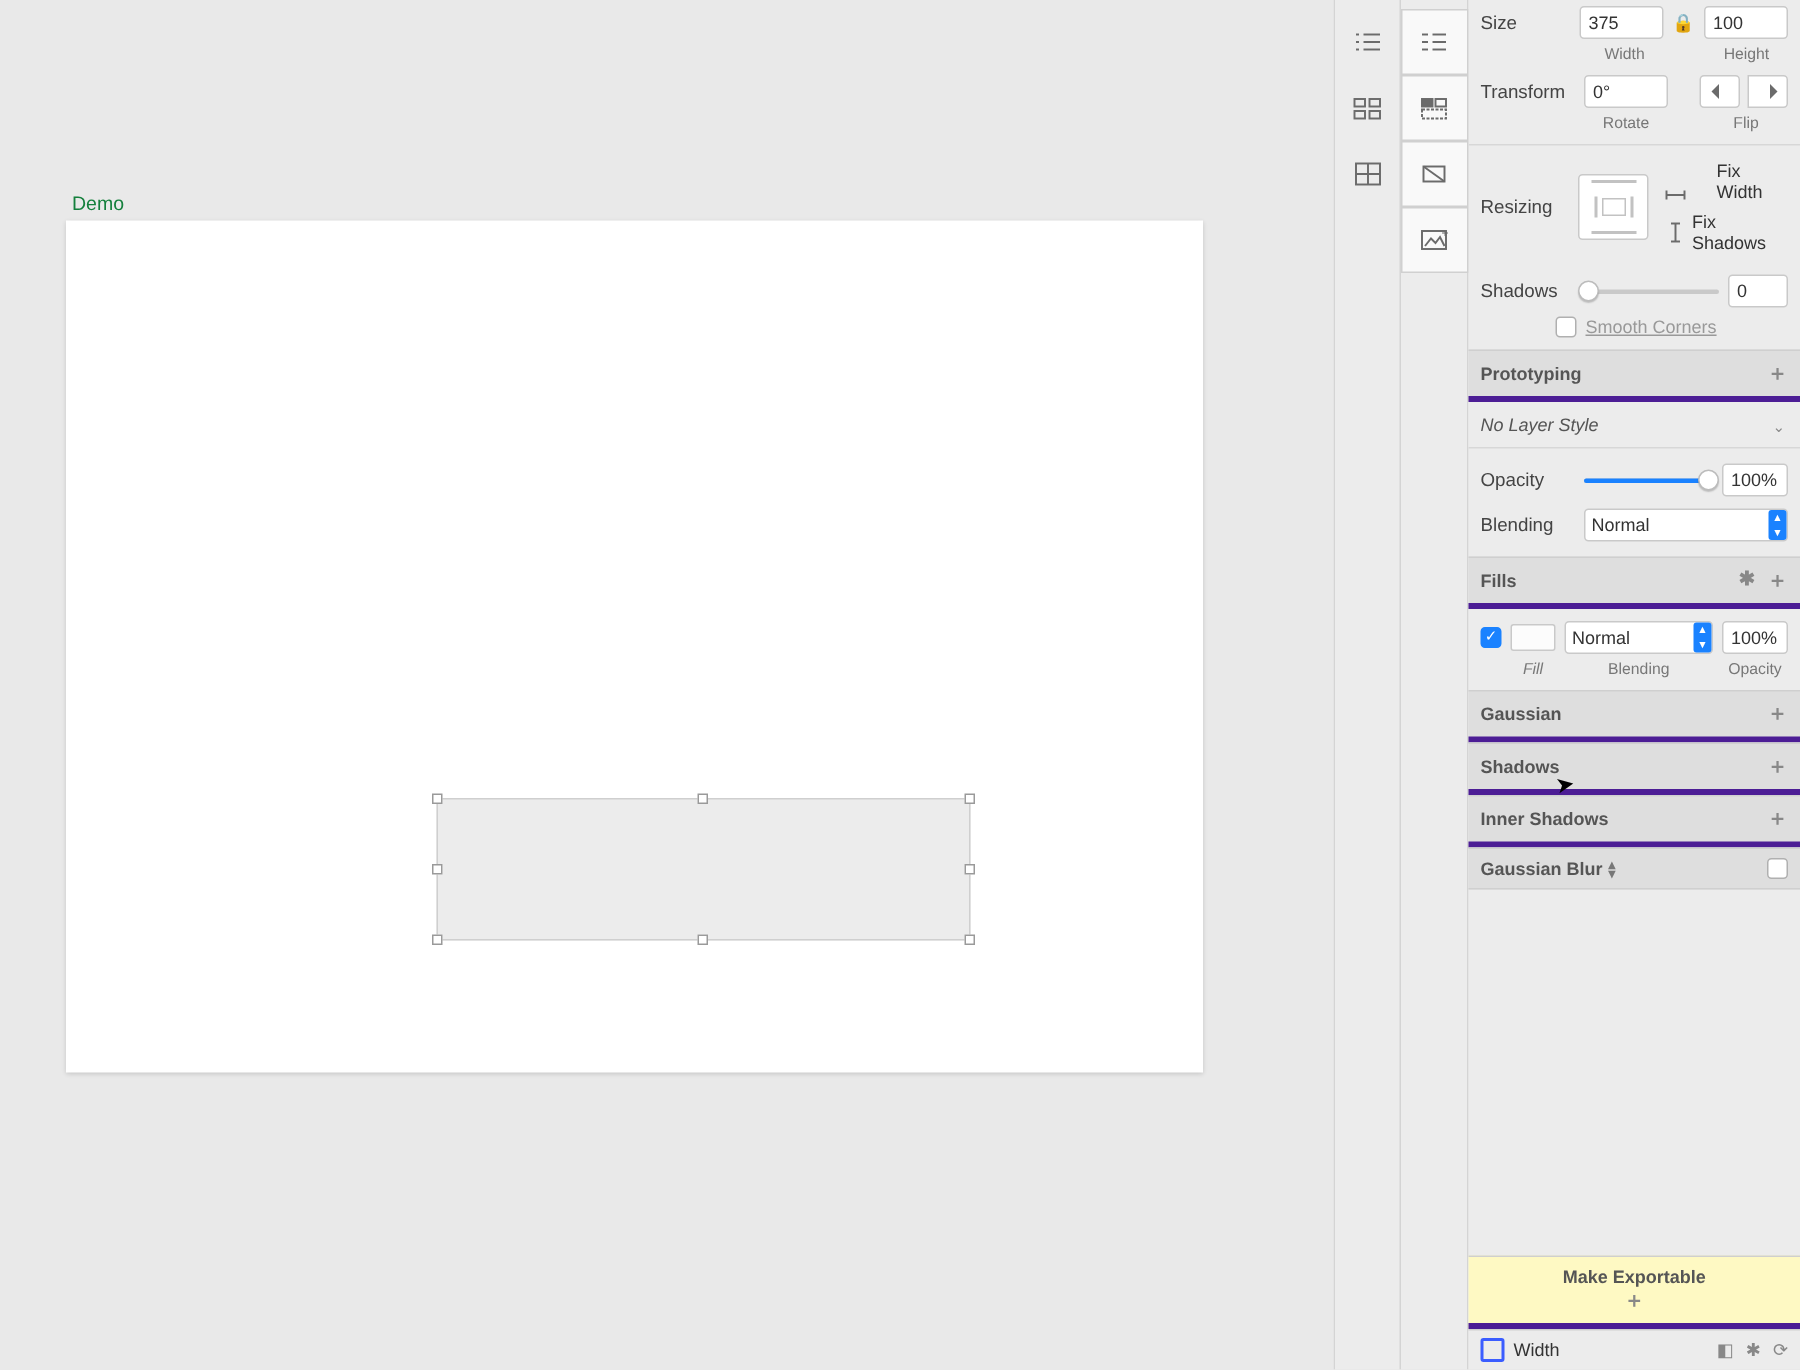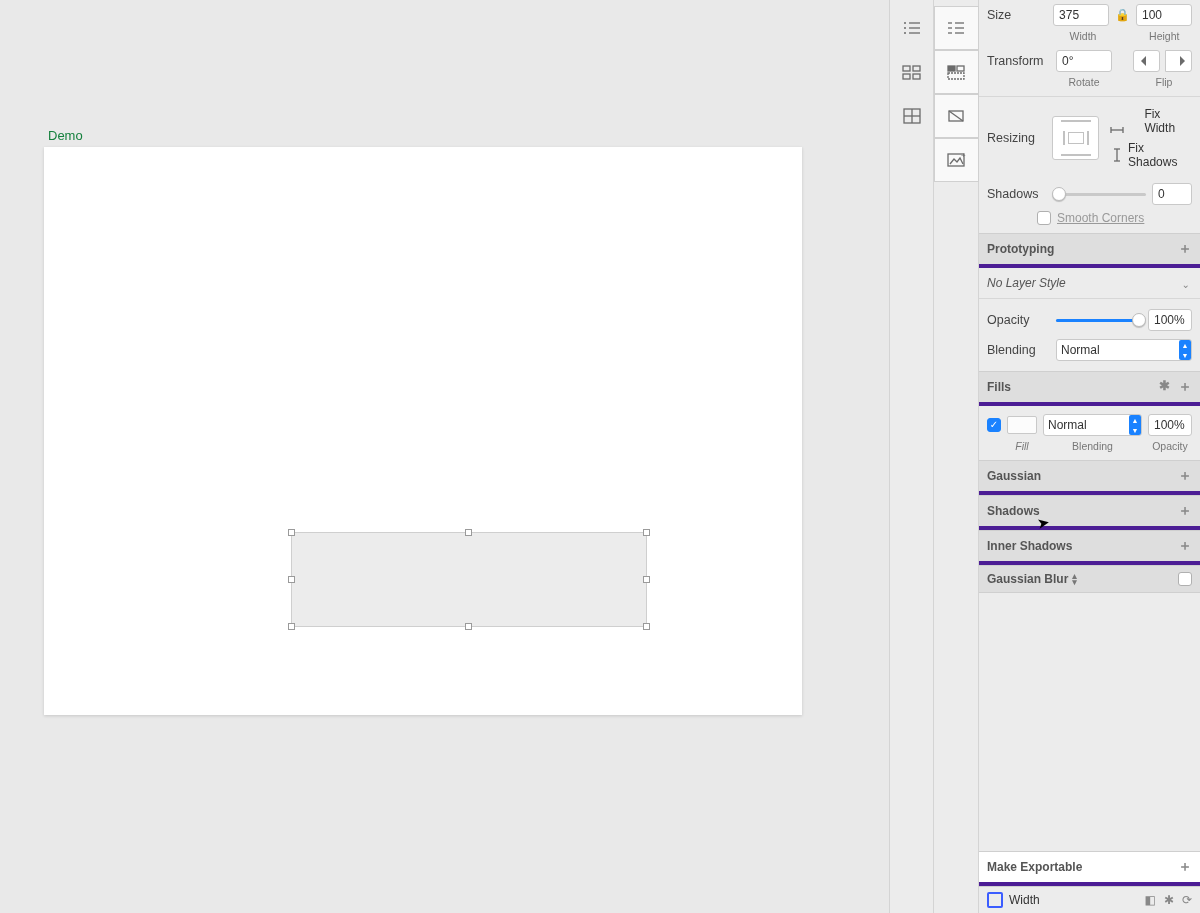--- a/index.html
+++ b/index.html
@@ -49,21 +49,21 @@
 .flipbtn { width:27px; height:22px; border:1px solid #c9c9c9; background:#fff; border-radius:3px; display:inline-flex; align-items:center; justify-content:center; }
 .resizing-box { width:50px; height:44px; border:1px solid #c9c9c9; border-radius:3px; background:#fff; display:flex; flex-direction:column; align-items:center; justify-content:space-between; padding:3px; }
 .resizing-box .bar { width: 30px; height:2px; background:#c2c2c2; }
 .resizing-box .mid { display:flex; align-items:center; gap:3px; }
 .resizing-box .mid .v { width:2px; height:14px; background:#c2c2c2; }
 .resizing-box .mid .sq { width:16px; height:12px; border:1px solid #c2c2c2; }
 .lockicon { font-size:12px; color:#888; }
 .gear { font-size:13px; color:#888; }
 .sel-wrap { position:relative; display:inline-block; }
 .sel-wrap .stepper { position:absolute; right:1px; top:1px; height:20px; }
-.exportable { margin-top: auto; background:#ffffff; }
+.exportable { margin-top: auto; background:#fef9c3;flex-direction:column; }
 .anima-row { display:flex; align-items:center; padding:5px 8px; gap:6px; border-top:1px solid #d0d0d0; }
 .anima-badge { width:16px; height:16px; border:2px solid #3b5dff; border-radius:2px; }
 .tiny-icons { margin-left:auto; display:flex; gap:8px; color:#888; font-size:12px; }
 .dropdown-row { padding: 8px 8px; border-bottom:1px solid #d7d7d7; position:relative; background:#ececec; }
 .dropdown-row .dd { width:100%; font-style: italic; color:#555; background:#ececec; border:none; height:auto; }
 .dropdown-row .chev { position:absolute; right:10px; top:11px; color:#888; font-size:10px; }
 .smoothrow { padding:2px 8px 8px 58px; display:flex; align-items:center; gap:6px; color:#999;text-decoration:underline; }
 .side-active { background:#f9f9f9; box-shadow: inset 0 0 0 1px #d0d0d0; }
 svg.sicon path, svg.sicon rect, svg.sicon line, svg.sicon circle { stroke:#6b6b6b; stroke-width:1.3; fill:none; }
 </style>

